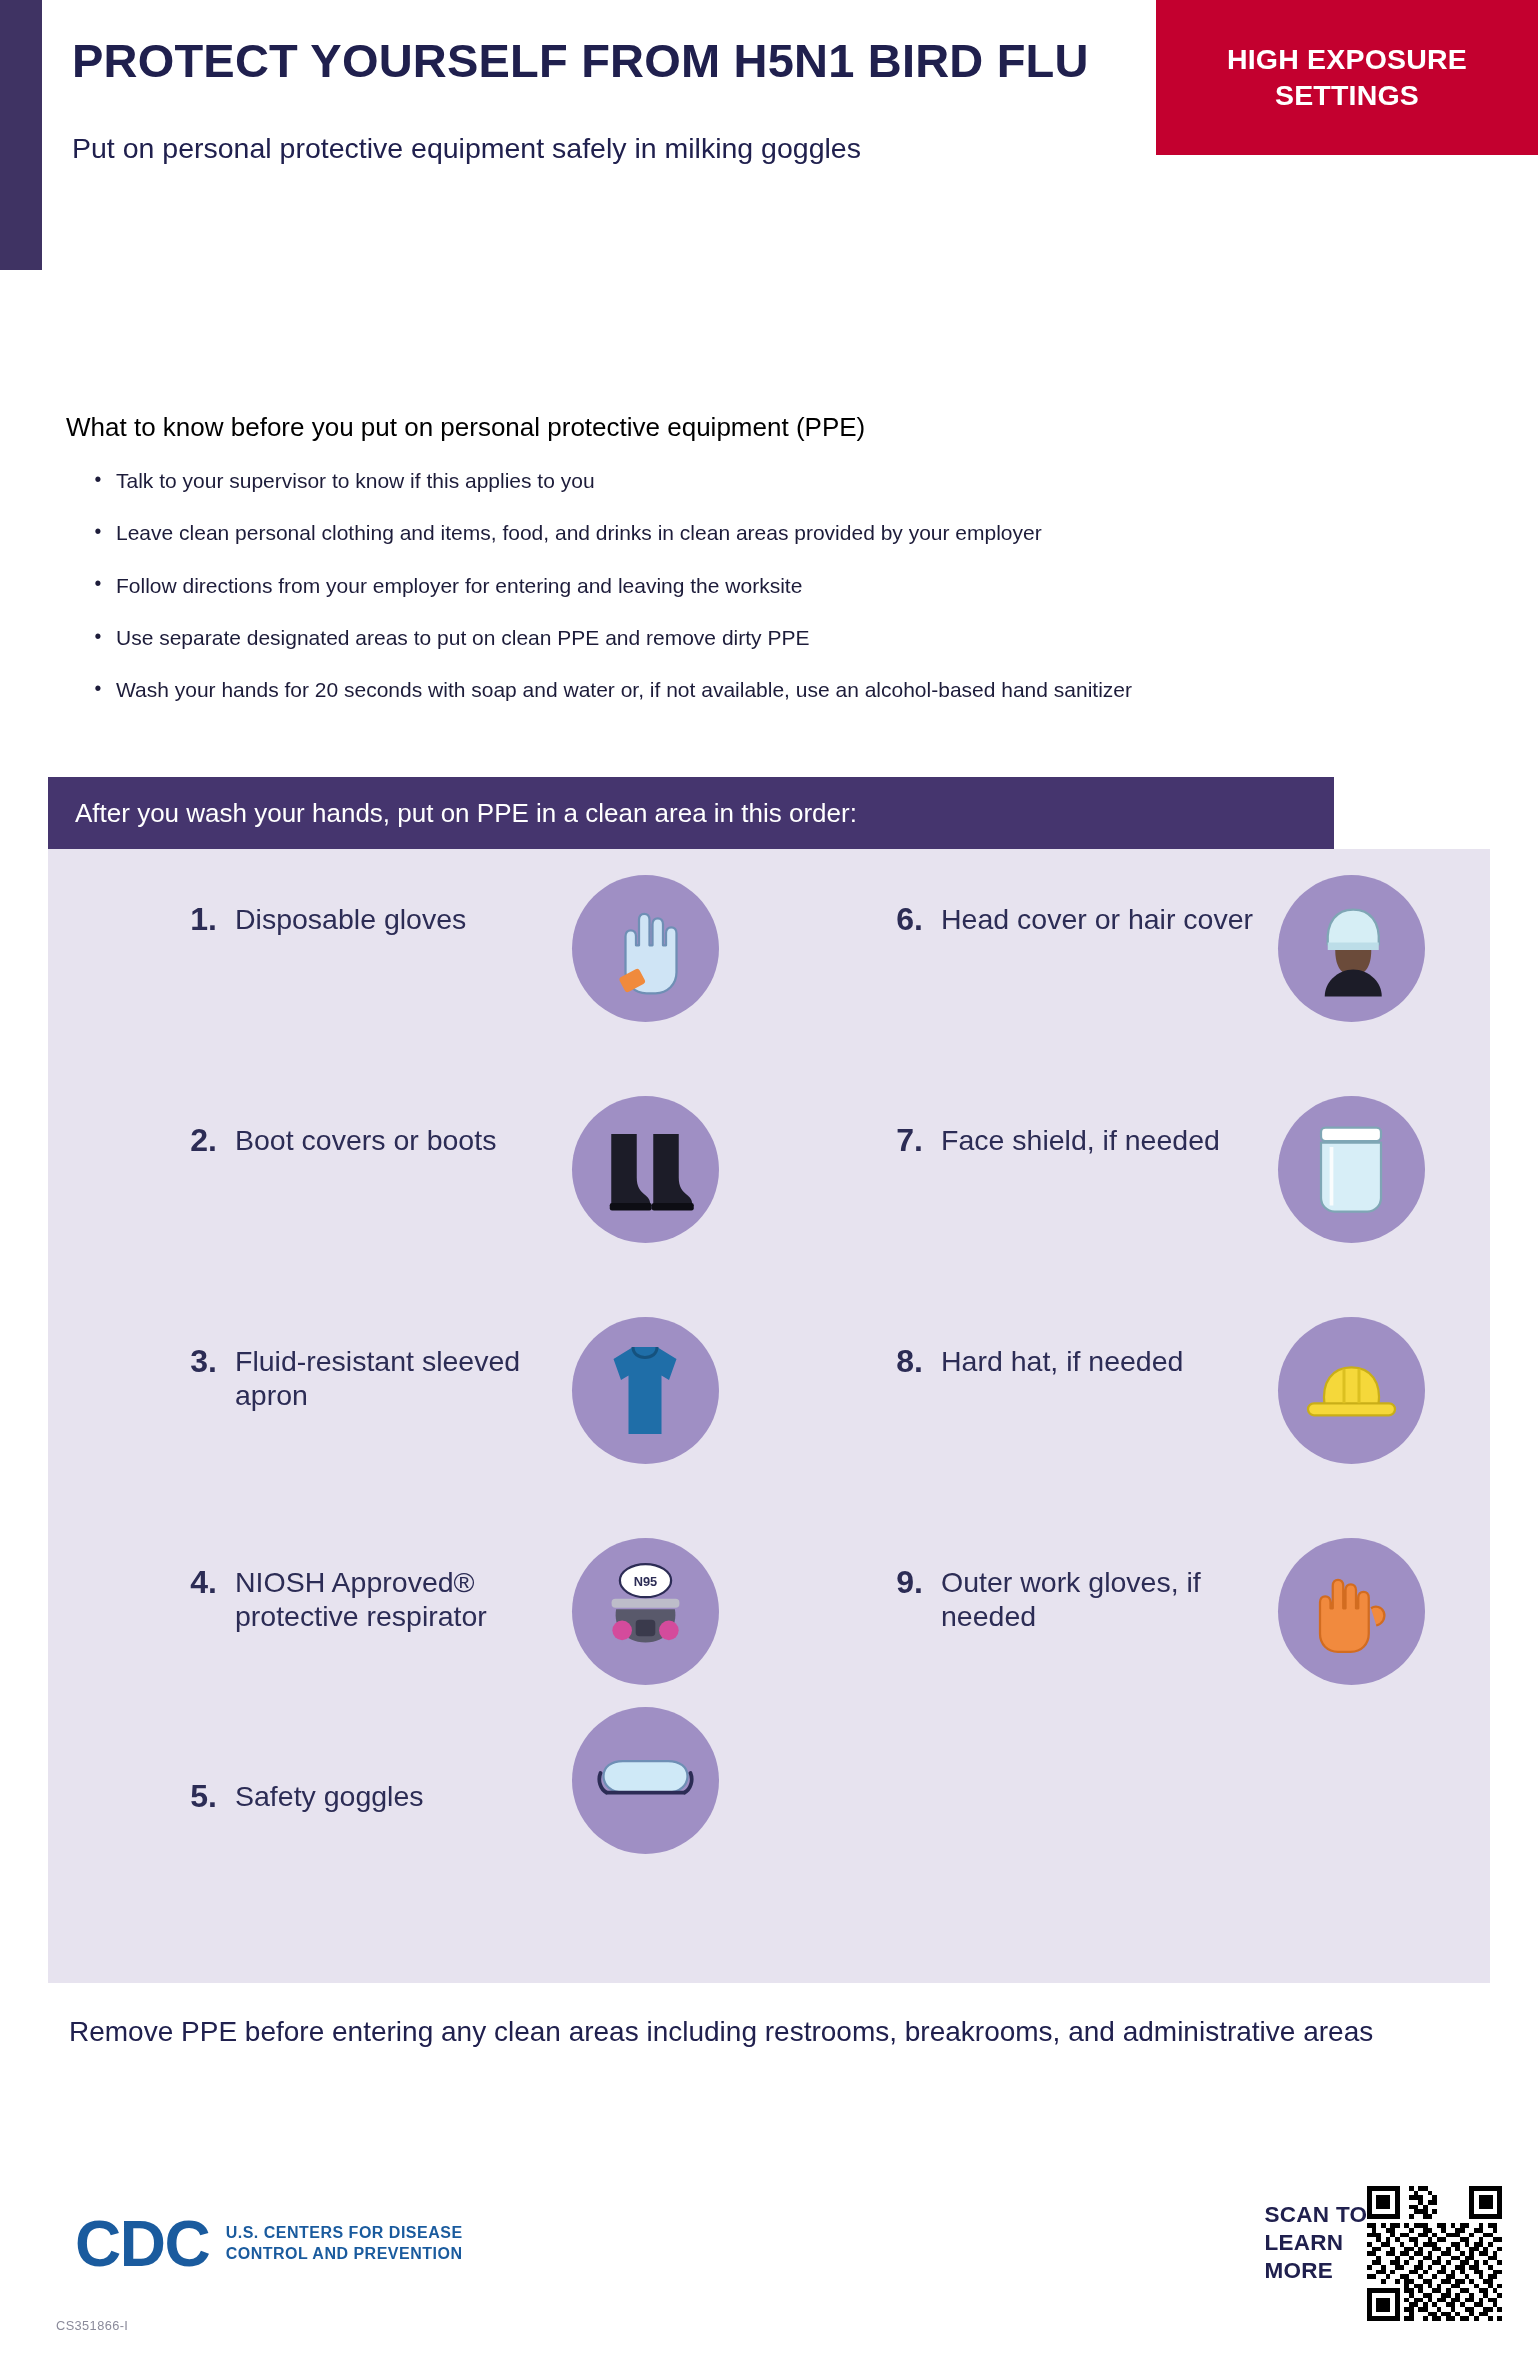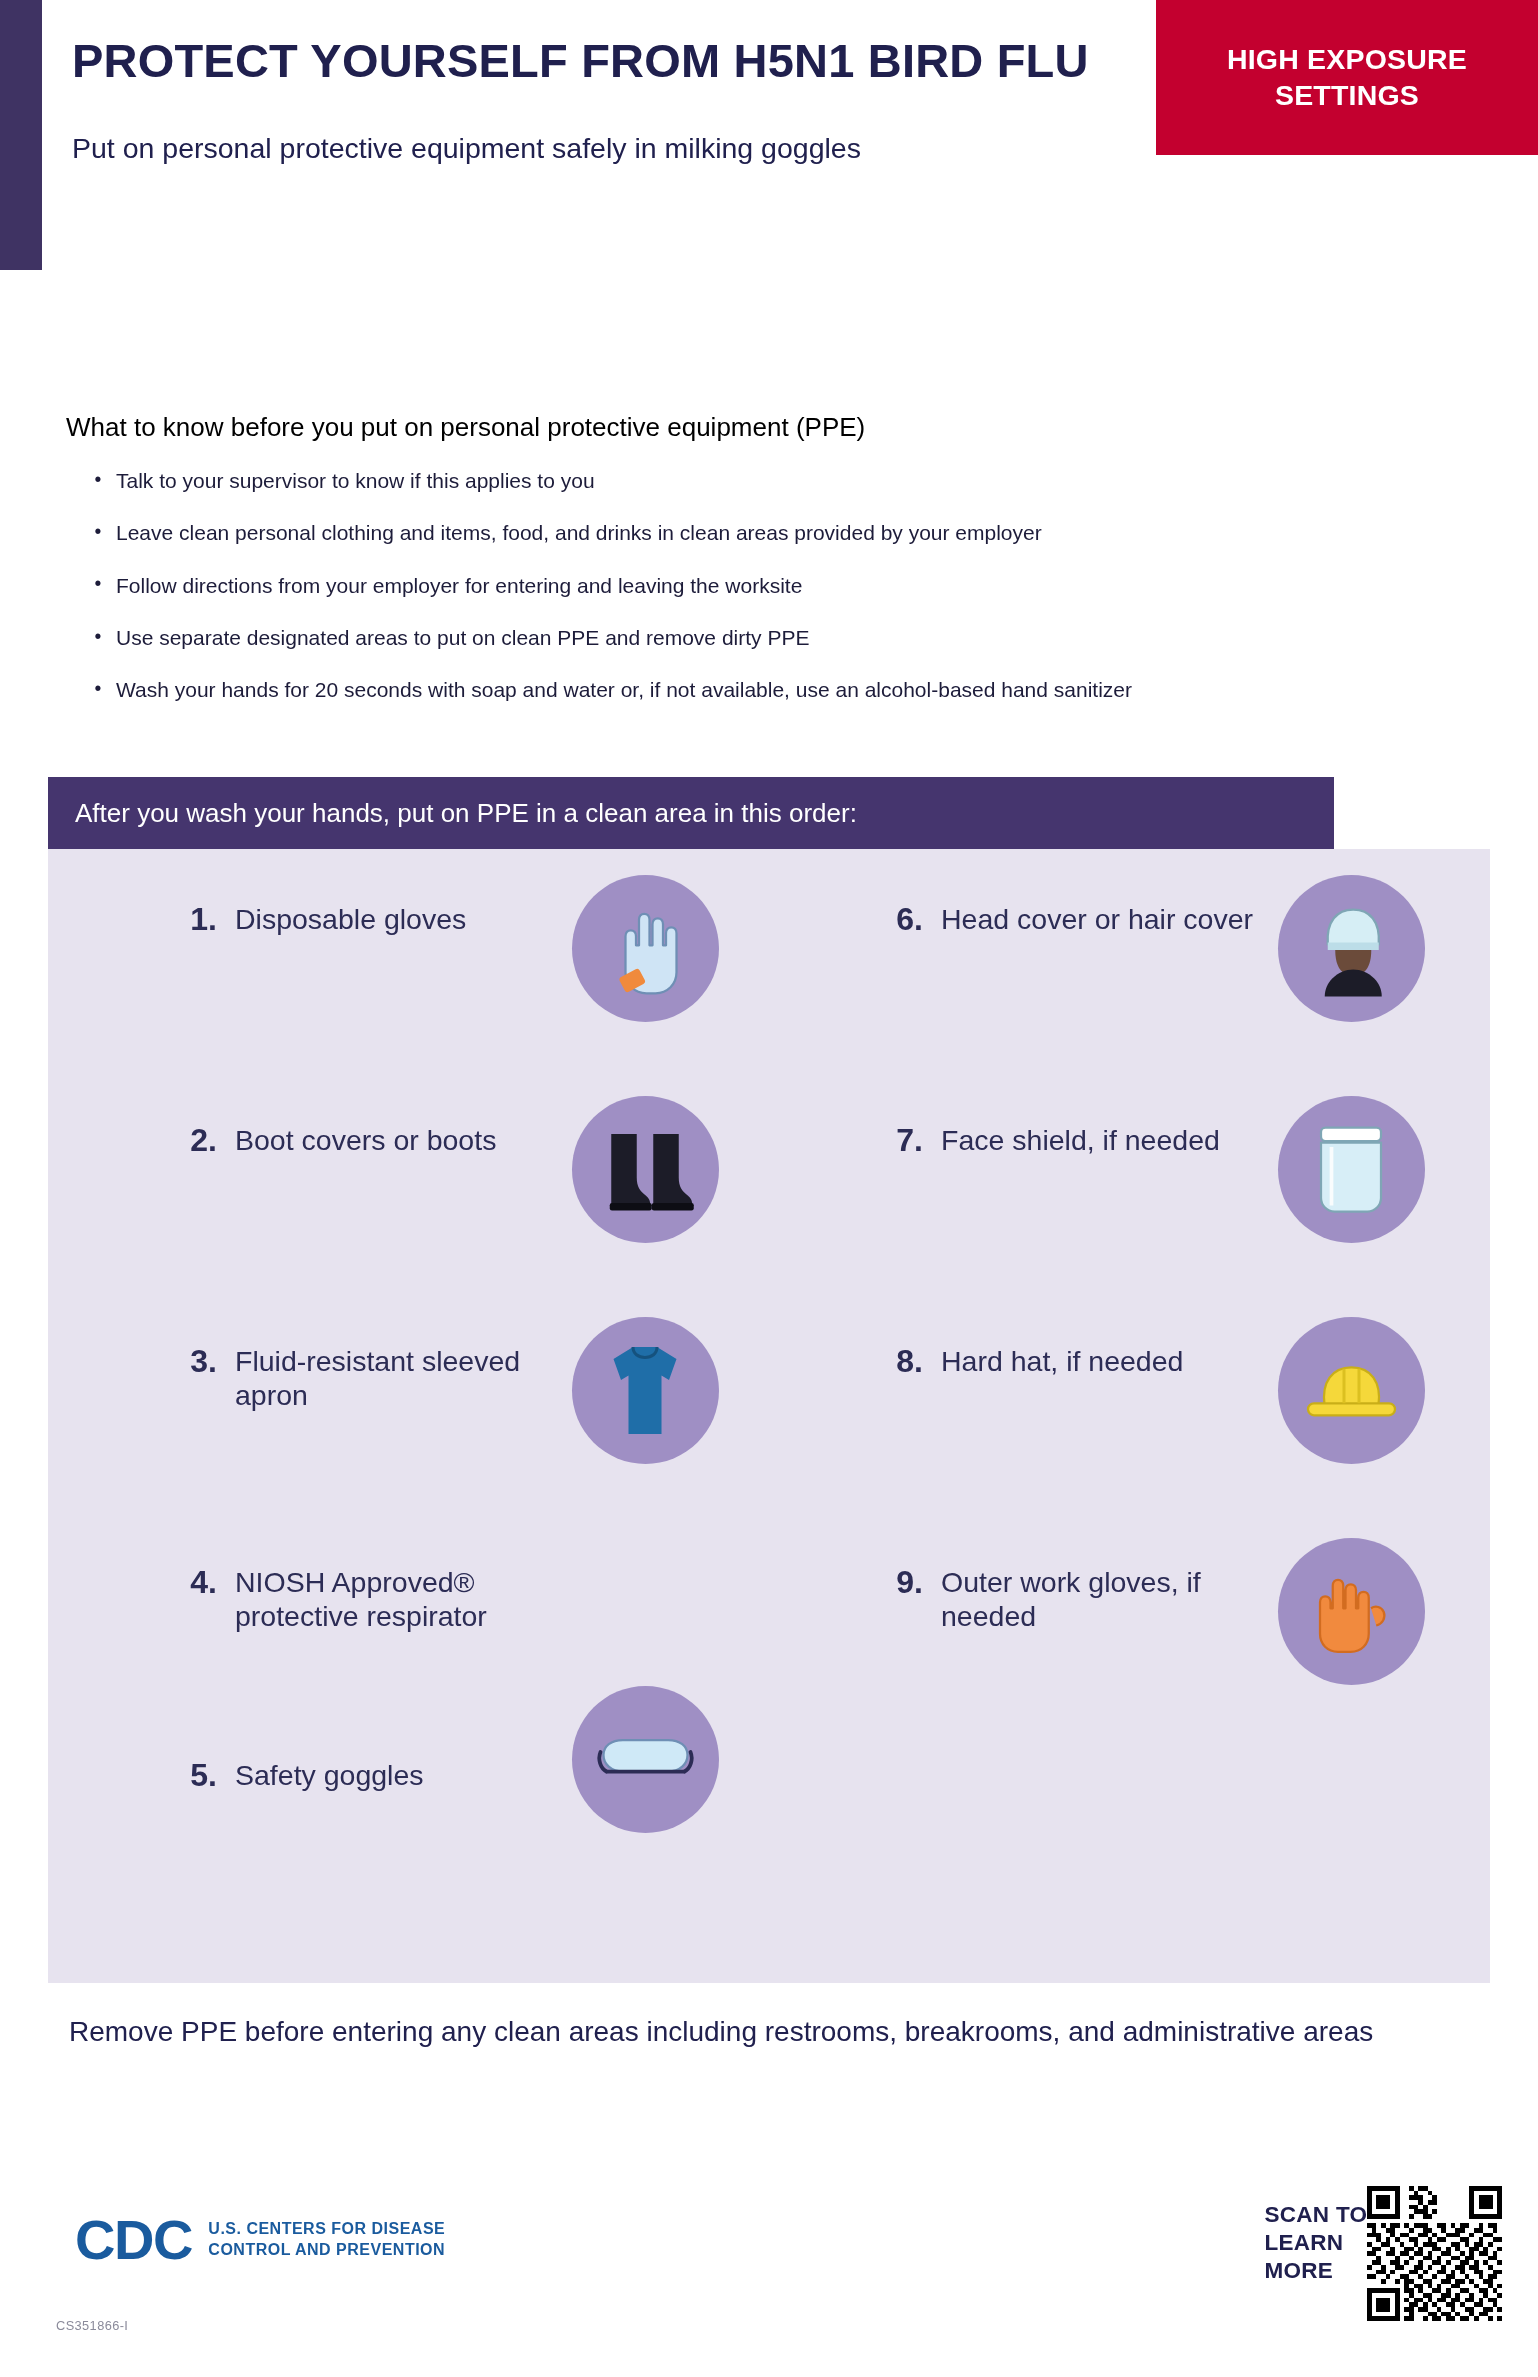--- a/index.html
+++ b/index.html
@@ -188,21 +188,21 @@
 
   
   .cdc-logo {
     position: absolute;
     left: 75px;
     top: 2212px;
     display: flex;
     align-items: center;
   }
   .cdc-mark {
-    font-size: 56px;
+    font-size: 64px;
     font-weight: bold;
     color: #1a5b9e;
     letter-spacing: -1.5px;
     line-height: 1;
     font-family: "Liberation Sans", sans-serif;
     text-align: center;
   }
   .cdc-text {
     margin-left: 16.5px;
     color: #1a5b9e;
@@ -310,20 +310,31 @@
         <svg width="90" height="105" viewBox="0 0 120 140">
           <path d="M44 12h32l26 16-10 28-10-6v78H38V50l-10 6-10-28z" fill="#1f6ea8"></path>
           <path d="M44 12c0 9 7 14 16 14s16-5 16-14" fill="none" stroke="#15527e" stroke-width="4"></path>
         </svg>
       </div>
     </div>
 
     <div class="ppe-row">
       <div class="ppe-num">4.</div>
       <div class="ppe-label">NIOSH Approved® protective respirator</div>
+      <div class="ppe-circle">
+        <svg width="113" height="113" viewBox="0 0 150 150">
+          <ellipse cx="75" cy="34" rx="34" ry="22" fill="#ffffff" stroke="#2c2c55" stroke-width="3"></ellipse>
+          <text x="75" y="41" font-family="Liberation Sans, sans-serif" font-size="17" font-weight="bold" text-anchor="middle" fill="#2c2c55">N95</text>
+          <rect x="30" y="58" width="90" height="12" rx="5" fill="#bdbdc9"></rect>
+          <path d="M36 72h78c4 22-10 44-39 44S32 94 36 72z" fill="#59596b"></path>
+          <circle cx="44" cy="100" r="13" fill="#d44b9c"></circle>
+          <circle cx="106" cy="100" r="13" fill="#d44b9c"></circle>
+          <rect x="62" y="86" width="26" height="22" rx="5" fill="#3a3a4c"></rect>
+        </svg>
+      </div>
     </div>
 
     <div class="ppe-row row-5">
       <div class="ppe-num">5.</div>
       <div class="ppe-label">Safety goggles</div>
       <div class="ppe-circle">
         <svg width="105" height="75" viewBox="0 0 140 100">
           <path d="M14 44c0-12 10-20 26-20h60c16 0 26 8 26 20s-10 22-26 22H40c-16 0-26-10-26-22z" fill="#cfe9f7" stroke="#6f8fb5" stroke-width="3"></path>
           <path d="M10 40c-4 10 0 22 8 26" fill="none" stroke="#2c2c55" stroke-width="5" stroke-linecap="round"></path>
           <path d="M130 40c4 10 0 22-8 26" fill="none" stroke="#2c2c55" stroke-width="5" stroke-linecap="round"></path>

